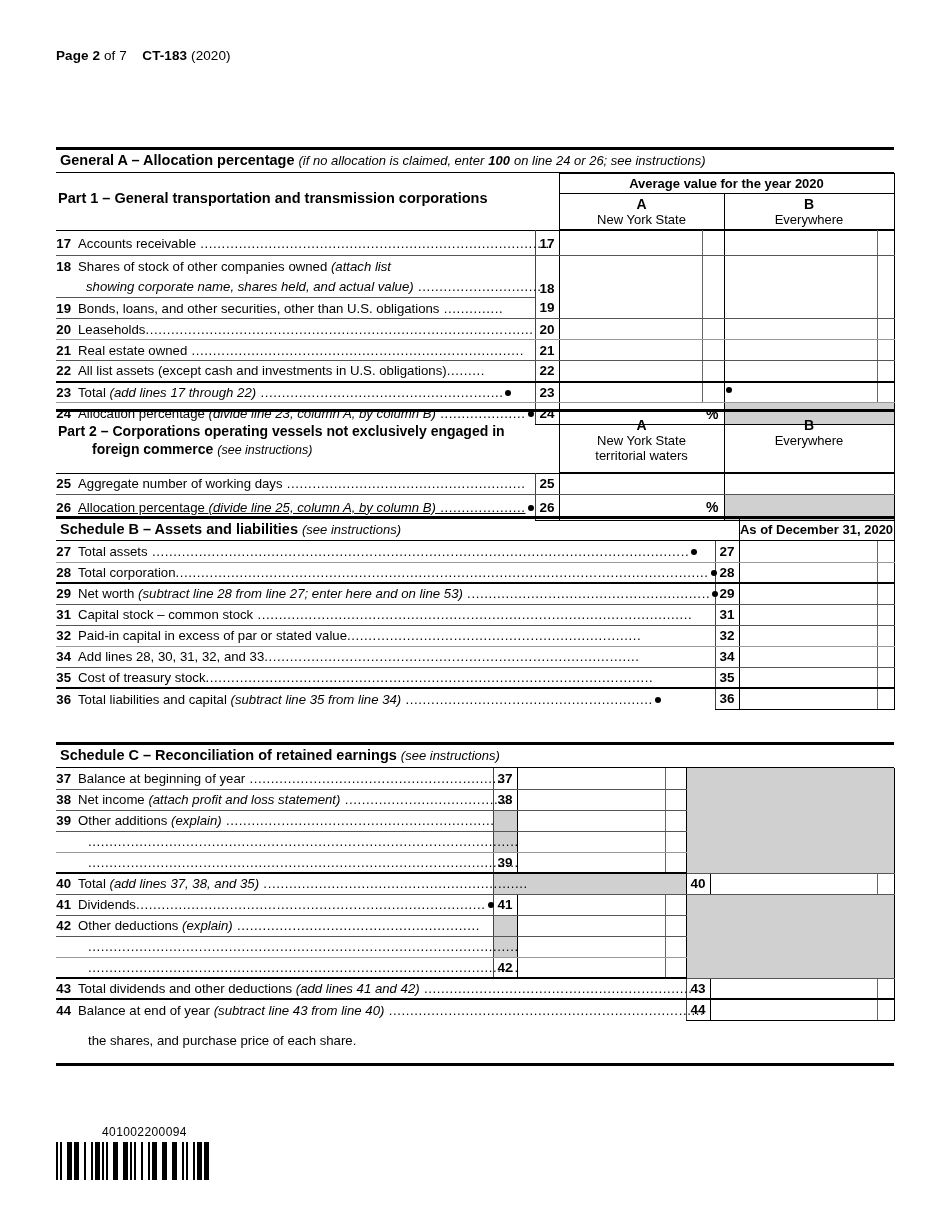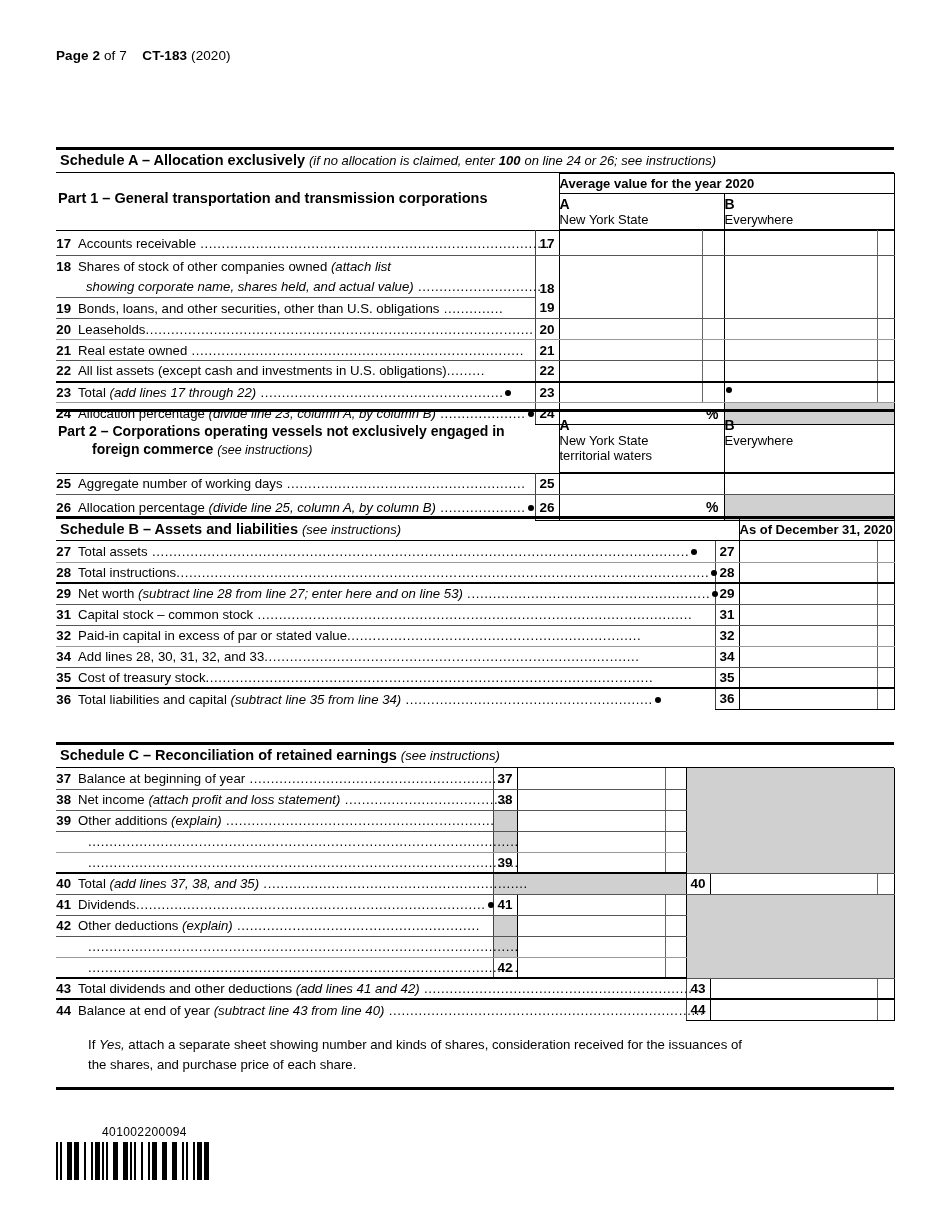--- a/index.html
+++ b/index.html
@@ -80,20 +80,21 @@
   .bul {
     display: inline-block;
     width: 6px; height: 6px;
     border-radius: 50%;
     background: #000;
     margin: 0 4px 1px 2px;
     vertical-align: middle;
   }
 
   .colhead {
+    text-align: center;
     font-size: 13px;
     line-height: 15px;
   }
   .colhead b { font-size: 14px; }
 
   
   .sep-thin > td { border-bottom: 1px solid #555; }
   .sep-gray > td { border-bottom: 1.5px solid #999; }
   .sep-black > td { border-bottom: 2px solid #000; }
 
@@ -125,21 +126,21 @@
   <b>2</b>
   <span>of 7</span>
   &nbsp;&nbsp;
   <b>CT-183</b>
   <span>(2020)</span>
 </div>
 
 <div class="sheet" style="top:147px;">
 
   <div class="band">
-    <span>Schedule A – Allocation exclusively</span>
+    <span>General A – Allocation percentage</span>
     <span class="it">(if no allocation is claimed, enter</span>
     <span class="itb">100</span>
     <span class="it">on line 24 or 26; see instructions)</span>
   </div>
 
   <table class="form">
     <colgroup>
       <col style="width:479px">
         <col style="width:24px">
       <col style="width:143px">
@@ -328,21 +329,21 @@
     <tbody>
         <tr class="sep-thin">
       <td class="lbl" style="height:21px;">
         <span class="num">25</span><span>Aggregate number of working days</span><span class="dots"> ........................................................</span>
       </td>
       <td class="boxnum">25</td>
       <td colspan="2" class="cell-cents"></td>
       <td colspan="2" class="cell-cents" style="border-right:1.5px solid #000;"></td>
     </tr>
     <tr>
-      <td class="lbl" style="height:26px;">
+      <td class="lbl" style="height:26px;text-decoration:underline;">
         <span class="num">26</span><span>Allocation percentage</span>
         <span class="it">(divide line 25, column A, by column B)</span><span class="dots"> ....................</span><span class="bul"></span>
       </td>
       <td class="boxnum" style="border-bottom:1.5px solid #000;">26</td>
       <td colspan="2" style="border-right:1.5px solid #000;border-bottom:1.5px solid #000;text-align:right;padding-right:5px;font-weight:bold;font-size:14px;background:#fff;">
         <span>%</span>
       </td>
       <td colspan="2" class="shade" style="border-right:1.5px solid #000;border-bottom:1.5px solid #000;"></td>
     </tr>
   </tbody>
@@ -378,21 +379,21 @@
       </colgroup>
 
     <tbody>
         <tr class="sep-gray">
       <td class="lbl" style="height:21px;"><span class="num">27</span><span>Total assets</span><span class="dots"> ..............................................................................................................................</span><span class="bul"></span></td>
       <td class="boxnum">27</td>
       <td class="cell"></td>
       <td class="cell-cents"></td>
     </tr>
     <tr class="sep-black">
-      <td class="lbl" style="height:21px;"><span class="num">28</span><span>Total instructions</span><span class="dots">.............................................................................................................................</span><span class="bul"></span></td>
+      <td class="lbl" style="height:21px;"><span class="num">28</span><span>Total corporation</span><span class="dots">.............................................................................................................................</span><span class="bul"></span></td>
       <td class="boxnum">28</td>
       <td class="cell"></td>
       <td class="cell-cents"></td>
     </tr>
     <tr class="sep-thin">
       <td class="lbl" style="height:21px;"><span class="num">29</span><span>Net worth</span> <span class="it">(subtract line 28 from line 27; enter here and on line 53)</span><span class="dots"> .........................................................</span><span class="bul"></span></td>
       <td class="boxnum">29</td>
       <td class="cell"></td>
       <td class="cell-cents"></td>
     </tr>
@@ -537,25 +538,20 @@
     <tr>
       <td class="lbl" colspan="4" style="height:21px;"><span class="num">44</span><span>Balance at end of year</span> <span class="it">(subtract line 43 from line 40)</span><span class="dots"> ..........................................................................</span></td>
       <td class="boxnum" style="border-bottom:1.5px solid #000;">44</td>
       <td class="cell" style="border-bottom:1.5px solid #000;"></td>
       <td class="cell-cents" style="border-bottom:1.5px solid #000;"></td>
     </tr>
   </tbody>
     </table>
 
   <div style="padding-top:7px;">
-    <div class="lbl" style="padding-left:32px;padding-top:9px;">
-      <span>If</span>
-      <span class="it">Yes,</span>
-      <span>attach a separate sheet showing number and kinds of shares, consideration received for the issuances of</span>
-    </div>
     <div class="lbl" style="padding-left:32px;padding-top:5px;">
       <span>the shares, and purchase price of each share.</span>
     </div>
   </div>
 
   <div class="rule-heavy" style="margin-top:15px;"></div>
 </div>
 
 <div class="barcode-wrap">
   <div class="barcode-num">401002200094</div>

